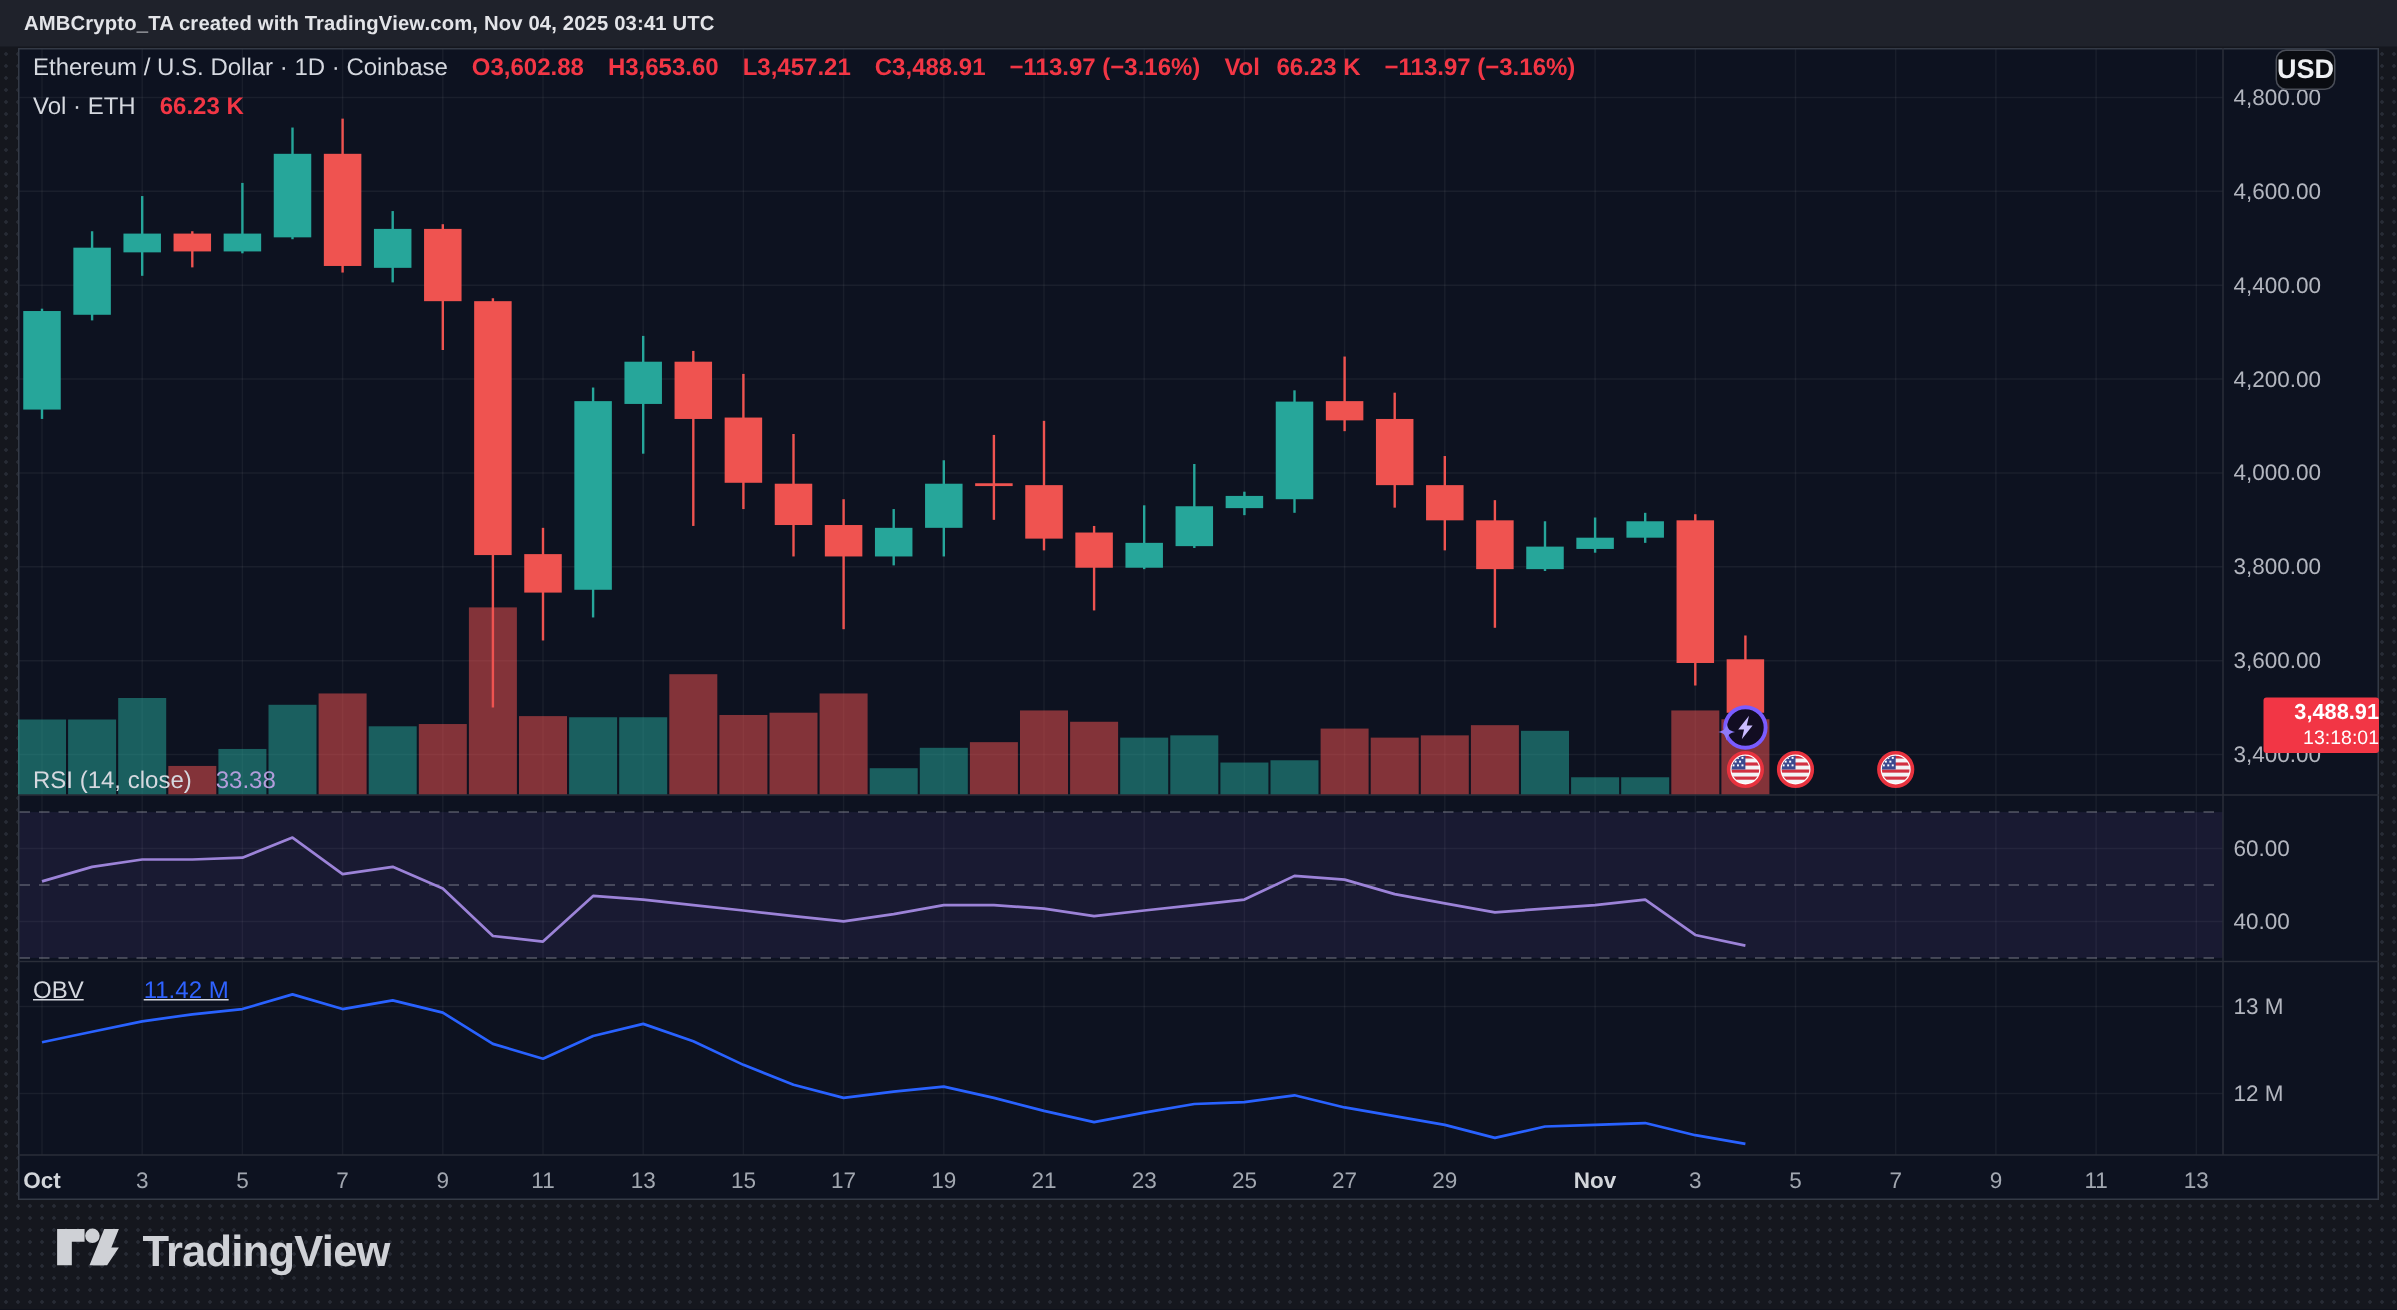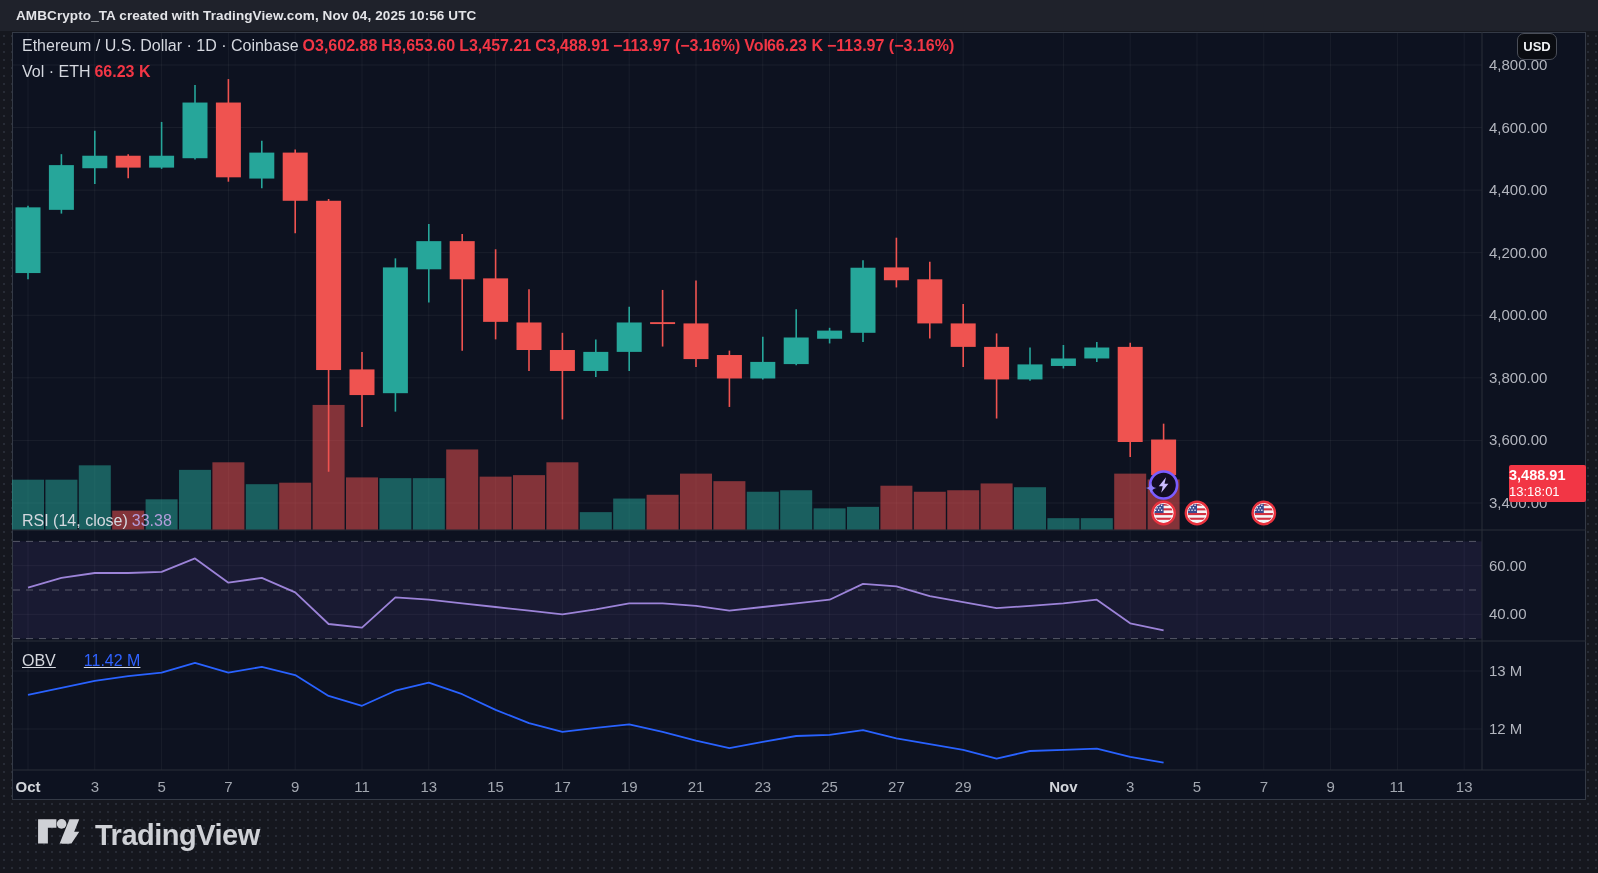--- a/index.html
+++ b/index.html
@@ -7,46 +7,46 @@
   .page { position:relative; width:1598px; height:873px; overflow:hidden;
           background-color:#15171e;
           background-image:radial-gradient(#272b35 1px, rgba(0,0,0,0) 1.3px);
           background-size:8px 8px; }
   .topbar { position:absolute; left:0; top:0; width:1598px; height:31px;
             background:#1f222b; display:flex; align-items:center; padding-left:16px; }
   .topbar-text { color:#e3e4e8; font-size:13.5px; font-weight:bold; letter-spacing:.1px; }
   .frame { position:absolute; left:12px; top:32px; width:1574px; height:768px;
            background:#0d1220; border:1px solid #343a46; }
   svg.chart { position:absolute; left:0; top:0; }
-  .legend { position:absolute; display:flex; gap:4px; align-items:baseline;
+  .legend { position:absolute; display:flex; gap:16px; align-items:baseline;
             font-size:16px; color:#d5d8df; white-space:nowrap; z-index:5; }
   .legend .red { color:#f23645;font-weight:bold; }
   .legend .tight { margin-left:-5px; }
   .rsi-val { color:#b39ddb; }
   .obv-val { color:#2f62ff;margin-left:24px; }
   .usd-btn { position:absolute; left:1517px; top:33px; width:40px; height:27px;
              background:#0a0c11; border:1.5px solid #4a4e58; border-radius:7px;
-             color:#eef0f3; font-size:13px; font-weight:bold; display:flex;
+             color:#eef0f3; font-size:18px; font-weight:bold; display:flex;
              align-items:center; justify-content:center; z-index:6; }
   .price-tag { position:absolute; left:1509px; top:465px; width:77px; height:37px;
-               background:#f23645; border-radius:2px; color:#fff; text-align:left;
+               background:#f23645; border-radius:2px; color:#fff; text-align:right;
                z-index:6; padding-top:2px; }
   .price-tag .p { font-size:14.5px; font-weight:bold; line-height:17px; }
   .price-tag .t { font-size:13px; line-height:15px; }
   .logo { position:absolute; left:38px; top:818px; display:flex; align-items:center;
           gap:15px; z-index:4; }
   .logo-text { color:#cfd1d6; font-size:29px; font-weight:bold; letter-spacing:-0.5px; }
 </style>
 </head>
 <body>
 
 <div class="page">
 
   <div class="topbar">
-    <span class="topbar-text">AMBCrypto_TA created with TradingView.com, Nov 04, 2025 10:56 UTC</span>
+    <span class="topbar-text">AMBCrypto_TA created with TradingView.com, Nov 04, 2025 03:41 UTC</span>
   </div>
 
   <div class="frame"></div>
 
   <svg id="chart-svg" class="chart" width="1598" height="873" viewBox="0 0 1598 873">
       <g>
         <line x1="28" y1="33" x2="28" y2="770" stroke="rgba(255,255,255,0.05)" stroke-width="1"></line>
         <line x1="94.8" y1="33" x2="94.8" y2="770" stroke="rgba(255,255,255,0.05)" stroke-width="1"></line>
         <line x1="161.6" y1="33" x2="161.6" y2="770" stroke="rgba(255,255,255,0.05)" stroke-width="1"></line>
         <line x1="228.39999999999998" y1="33" x2="228.39999999999998" y2="770" stroke="rgba(255,255,255,0.05)" stroke-width="1"></line>

